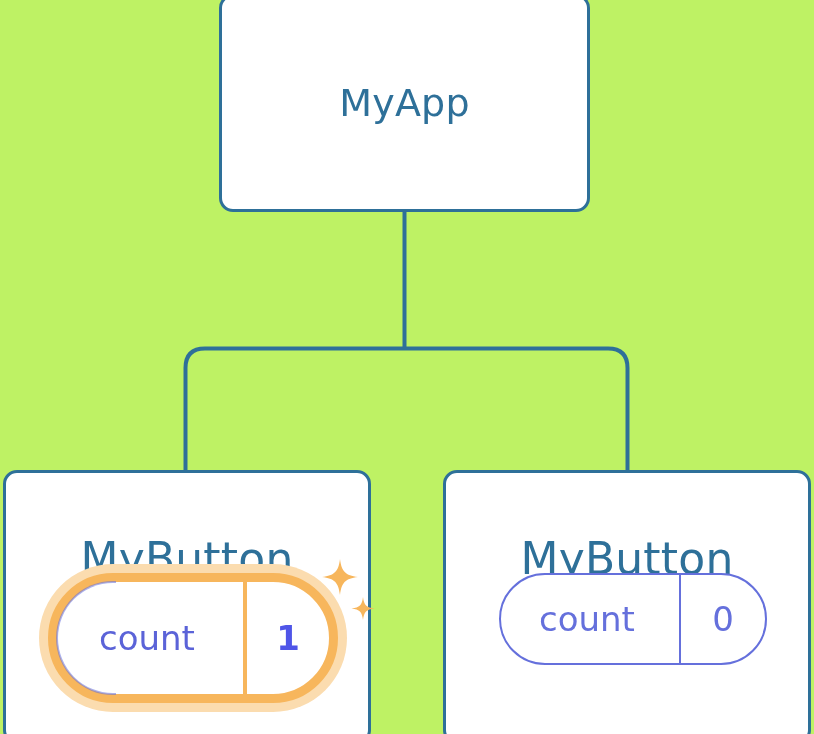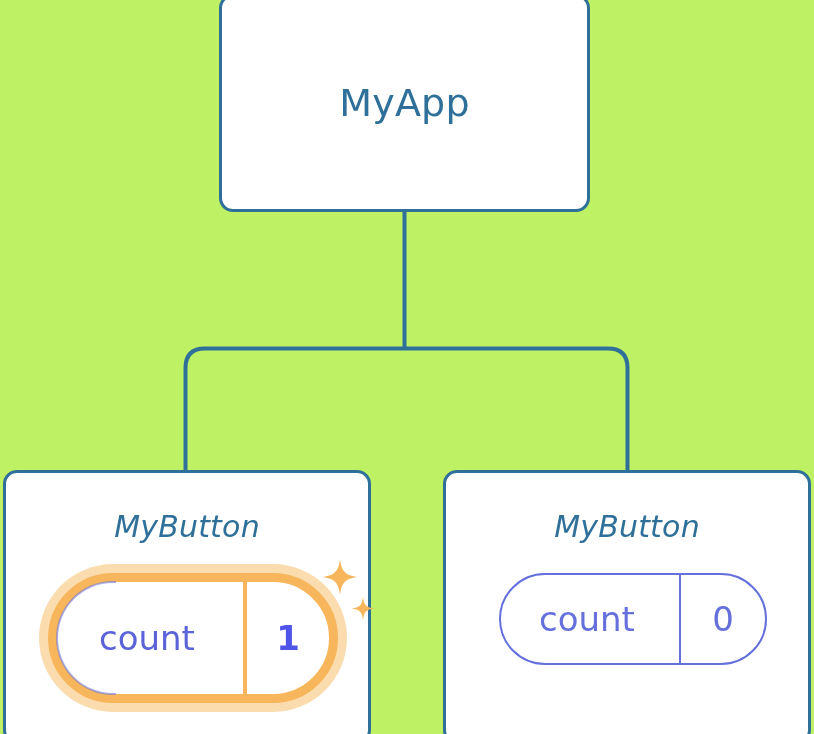--- a/index.html
+++ b/index.html
@@ -78,23 +78,22 @@
   }
   #card-child-1 {
     left: 443px;
     top: 470px;
     width: 368px;
     height: 274px;
     border-bottom-left-radius: 14px;
     border-bottom-right-radius: 14px;
   }
   .child-card .card-title {
-    top: 36px;
-    font-size: 30px;
-    font-style: italic;
+    top: 60px;
+    font-size: 44px;
   }
 
   
   .pill-wrap {
     position: absolute;
     top: 100px;
     left: 12px;
     right: 0;
     display: flex;
     justify-content: center;

